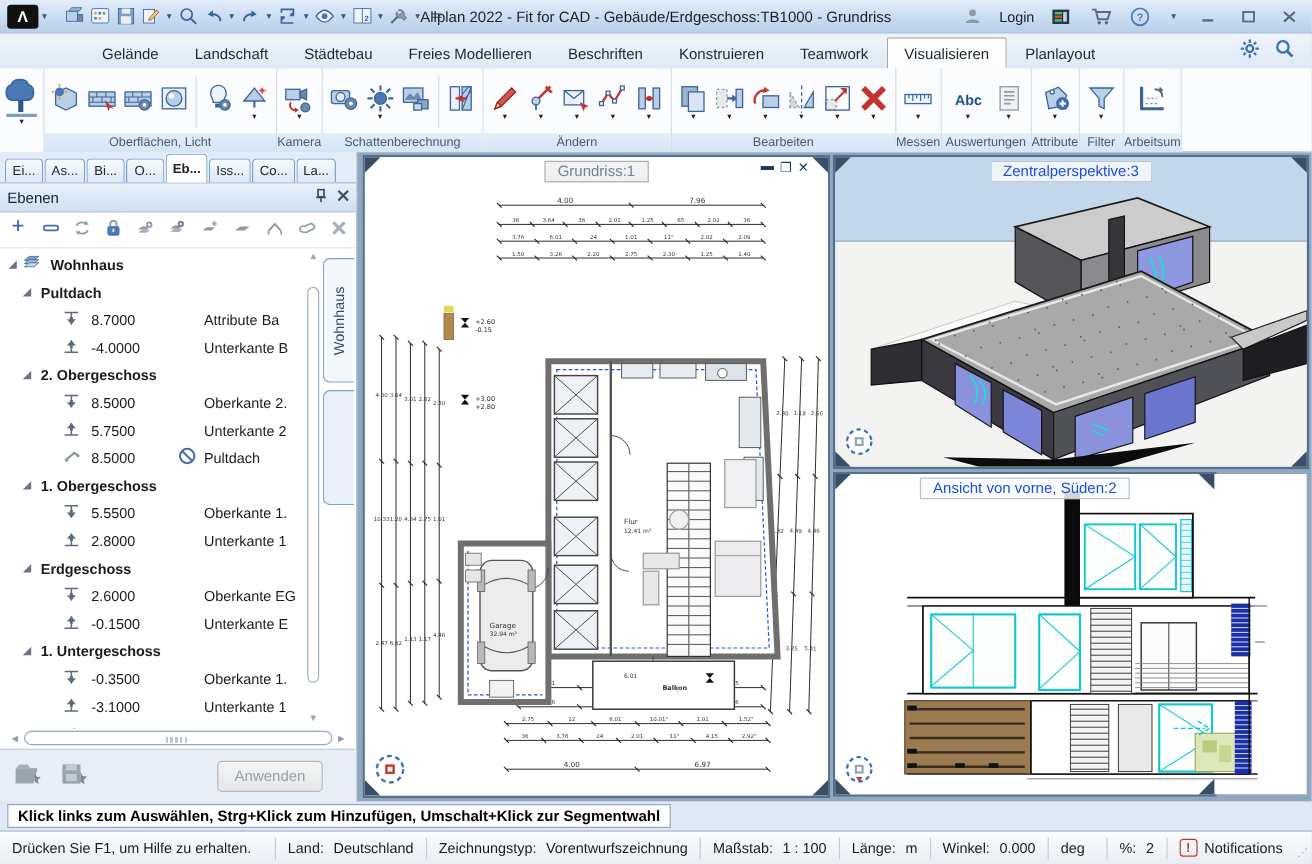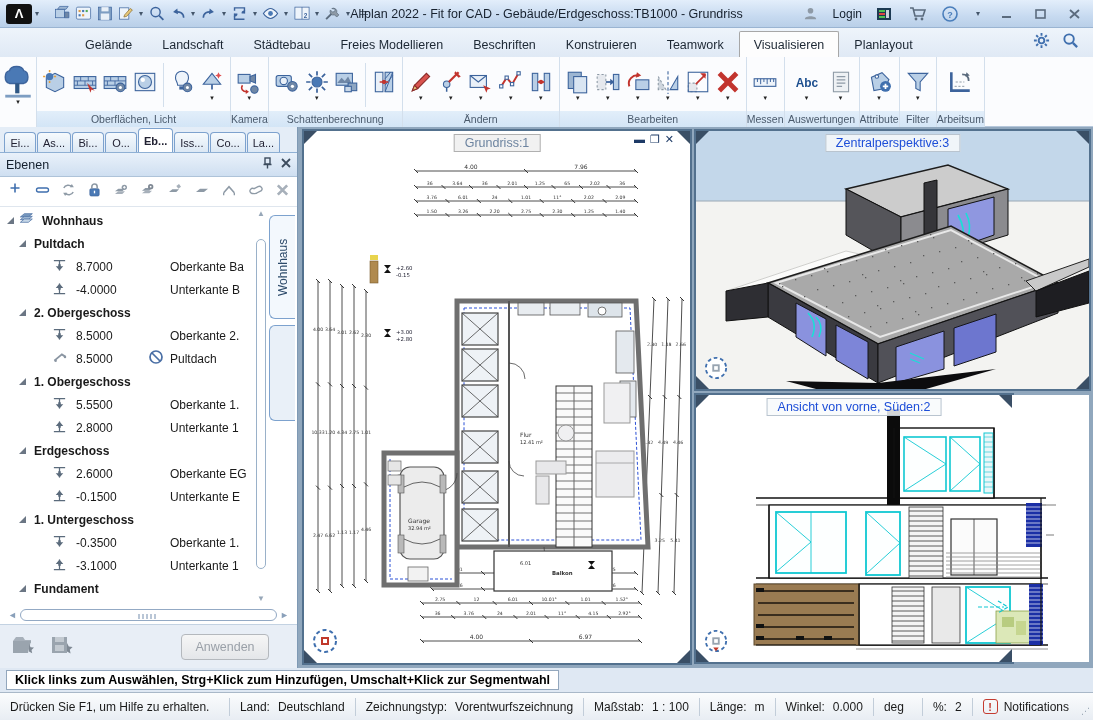--- a/index.html
+++ b/index.html
@@ -663,21 +663,21 @@
       <span style="margin-left:6px;">Pultdach</span>
           </div>
           <div class="trow level">
             <span style="width:52px;"></span>
       <span style="width:24px;"><svg width="15" height="15" viewBox="0 0 24 24">
                 <path d="M3 4h18M12 4v16" stroke="#5b6b7c" stroke-width="2"></path>
                 <path d="M6 13l6 7 6-7h-4v-3h-4v3z" fill="#5b6b7c"></path>
               </svg></span>
       <span class="tval">8.7000</span>
       <span style="width:22px;"></span>
-      <span class="tdesc">Oberkante Ba</span>
+      <span class="tdesc">Attribute Ba</span>
           </div>
           <div class="trow level">
             <span style="width:52px;"></span>
       <span style="width:24px;"><svg width="15" height="15" viewBox="0 0 24 24">
                 <path d="M3 20h18M12 20V4" stroke="#5b6b7c" stroke-width="2"></path>
                 <path d="M6 11l6-7 6 7h-4v3h-4v-3z" fill="#5b6b7c"></path>
               </svg></span>
       <span class="tval">-4.0000</span>
       <span style="width:22px;"></span>
       <span class="tdesc">Unterkante B</span>
@@ -690,20 +690,30 @@
           </div>
           <div class="trow level">
             <span style="width:52px;"></span>
       <span style="width:24px;"><svg width="15" height="15" viewBox="0 0 24 24">
                 <path d="M3 4h18M12 4v16" stroke="#5b6b7c" stroke-width="2"></path>
                 <path d="M6 13l6 7 6-7h-4v-3h-4v3z" fill="#5b6b7c"></path>
               </svg></span>
       <span class="tval">8.5000</span>
       <span style="width:22px;"></span>
       <span class="tdesc">Oberkante 2.</span>
+          </div>
+          <div class="trow level">
+            <span style="width:52px;"></span>
+      <span style="width:24px;"><svg width="15" height="15" viewBox="0 0 24 24">
+                <path d="M3 20h18M12 20V4" stroke="#5b6b7c" stroke-width="2"></path>
+                <path d="M6 11l6-7 6 7h-4v3h-4v-3z" fill="#5b6b7c"></path>
+              </svg></span>
+      <span class="tval">5.7500</span>
+      <span style="width:22px;"></span>
+      <span class="tdesc">Unterkante 2</span>
           </div>
           <div class="trow level">
             <span style="width:52px;"></span>
       <span style="width:24px;"><svg width="16" height="15" viewBox="0 0 24 24">
                 <path d="M3 17L15 7l6 4" fill="none" stroke="#8a95a2" stroke-width="3"></path>
                 <circle cx="5" cy="17" r="2" fill="#8a95a2"></circle>
                 <circle cx="20" cy="11" r="2" fill="#8a95a2"></circle>
               </svg></span>
       <span class="tval">8.5000</span>
       <span style="width:22px;"><svg width="16" height="16" viewBox="0 0 24 24">

